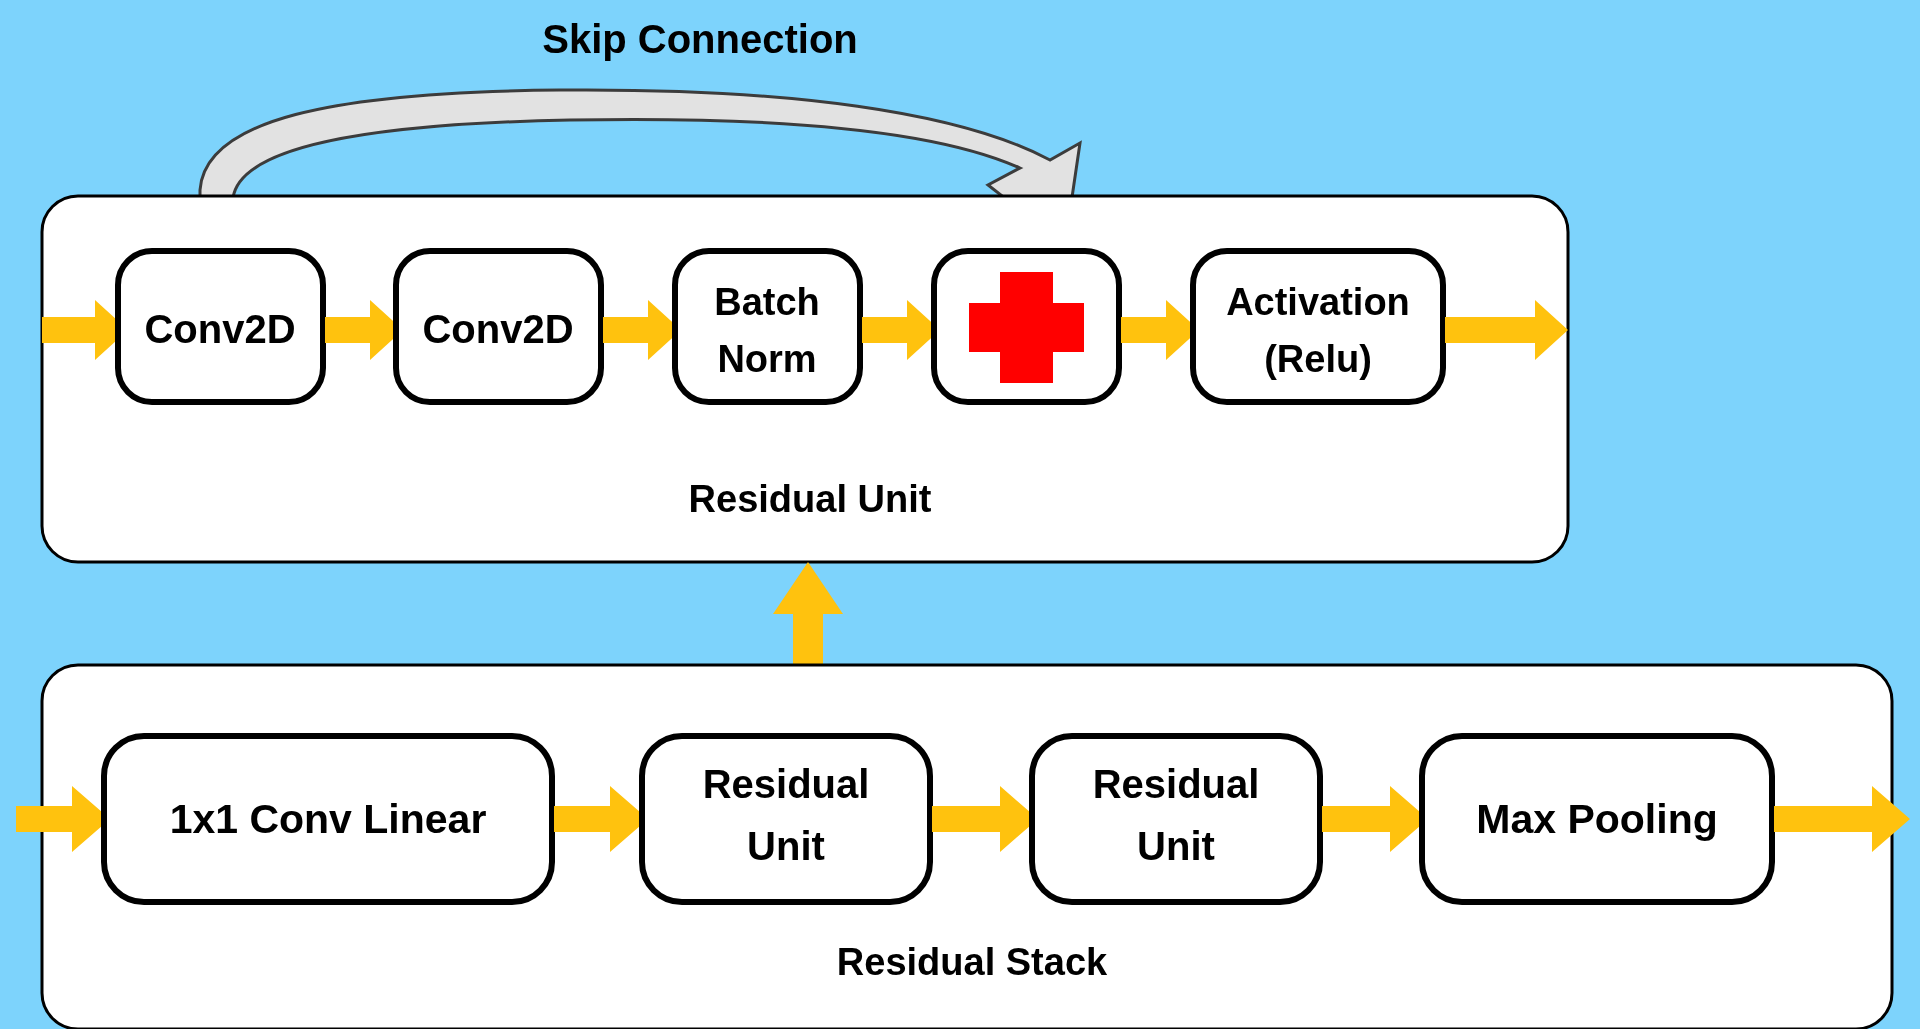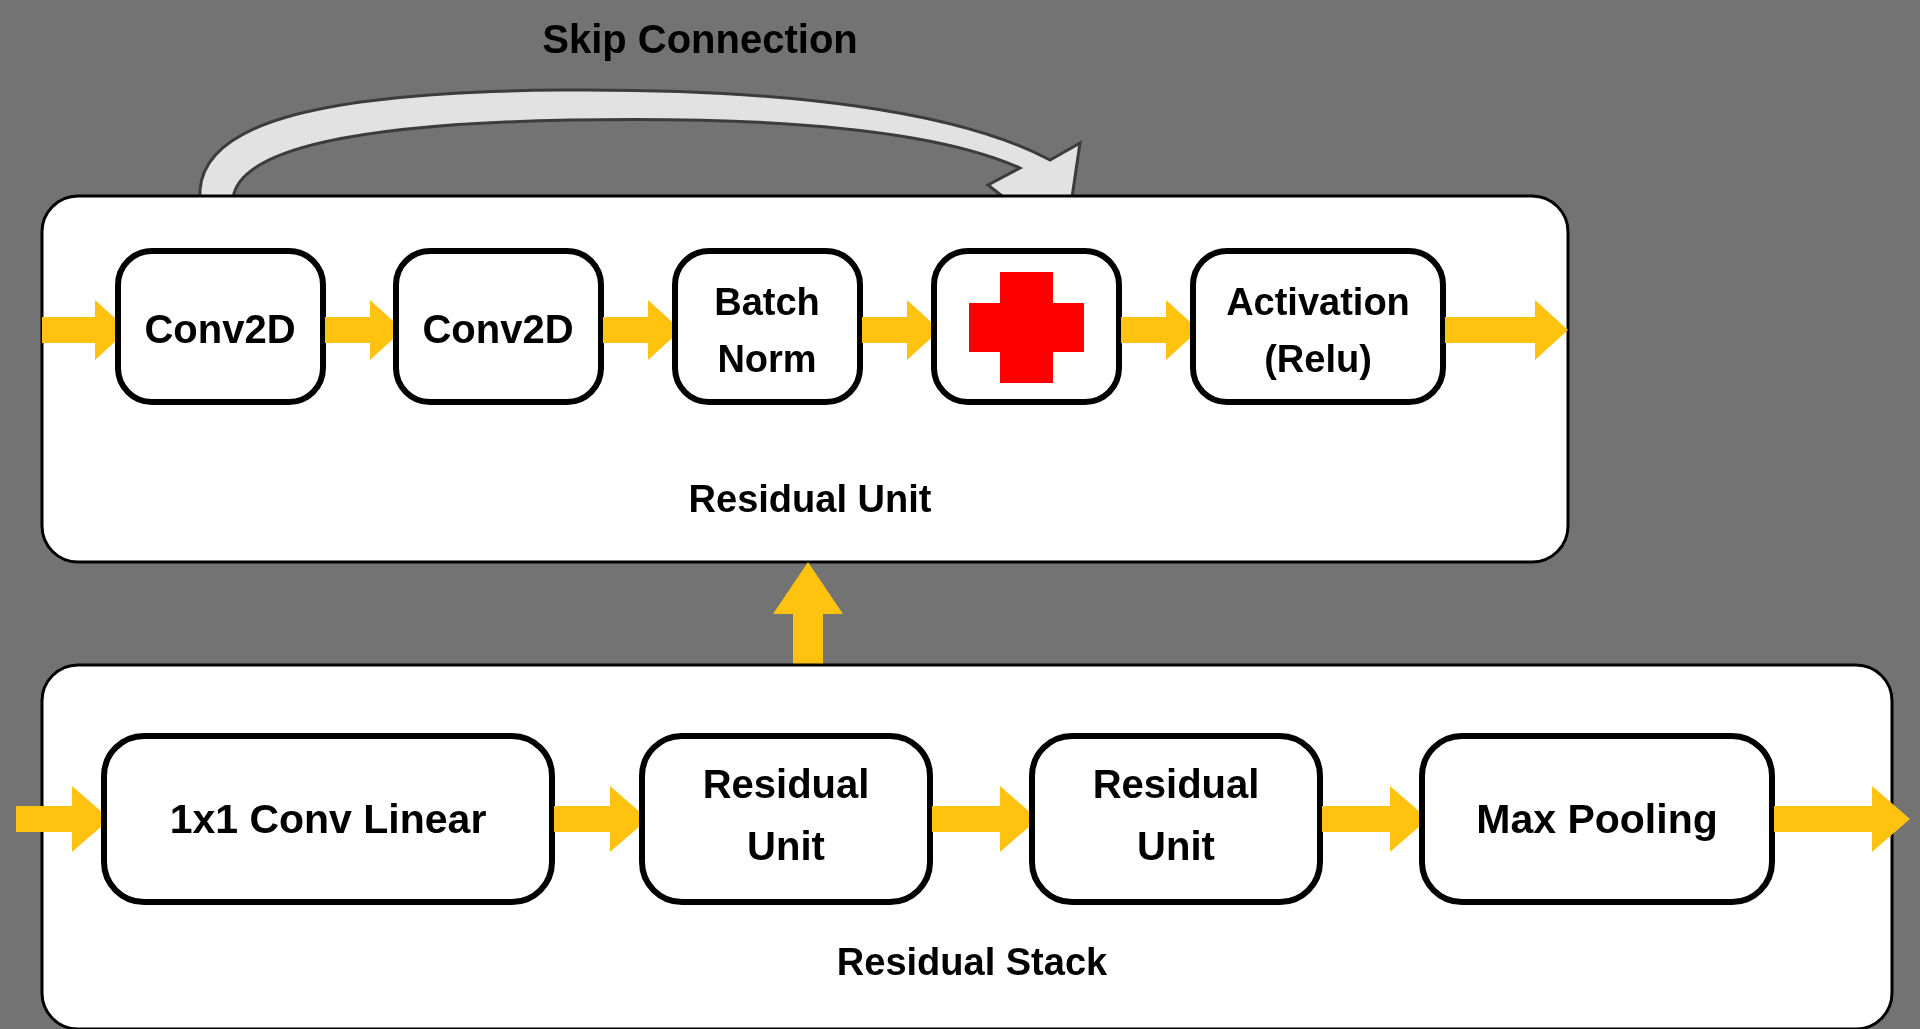--- a/index.html
+++ b/index.html
@@ -10,21 +10,21 @@
   body {
     width: 1920px;
     height: 1029px;
     overflow: hidden;
     font-family: "Liberation Sans", sans-serif;
   }
   #diagram-root {
     position: relative;
     width: 1920px;
     height: 1029px;
-    background: #737373;
+    background: #7dd3fc;
   }
   svg.canvas {
     position: absolute;
     top: 0;
     left: 0;
     width: 1920px;
     height: 1029px;
     display: block;
   }
   

